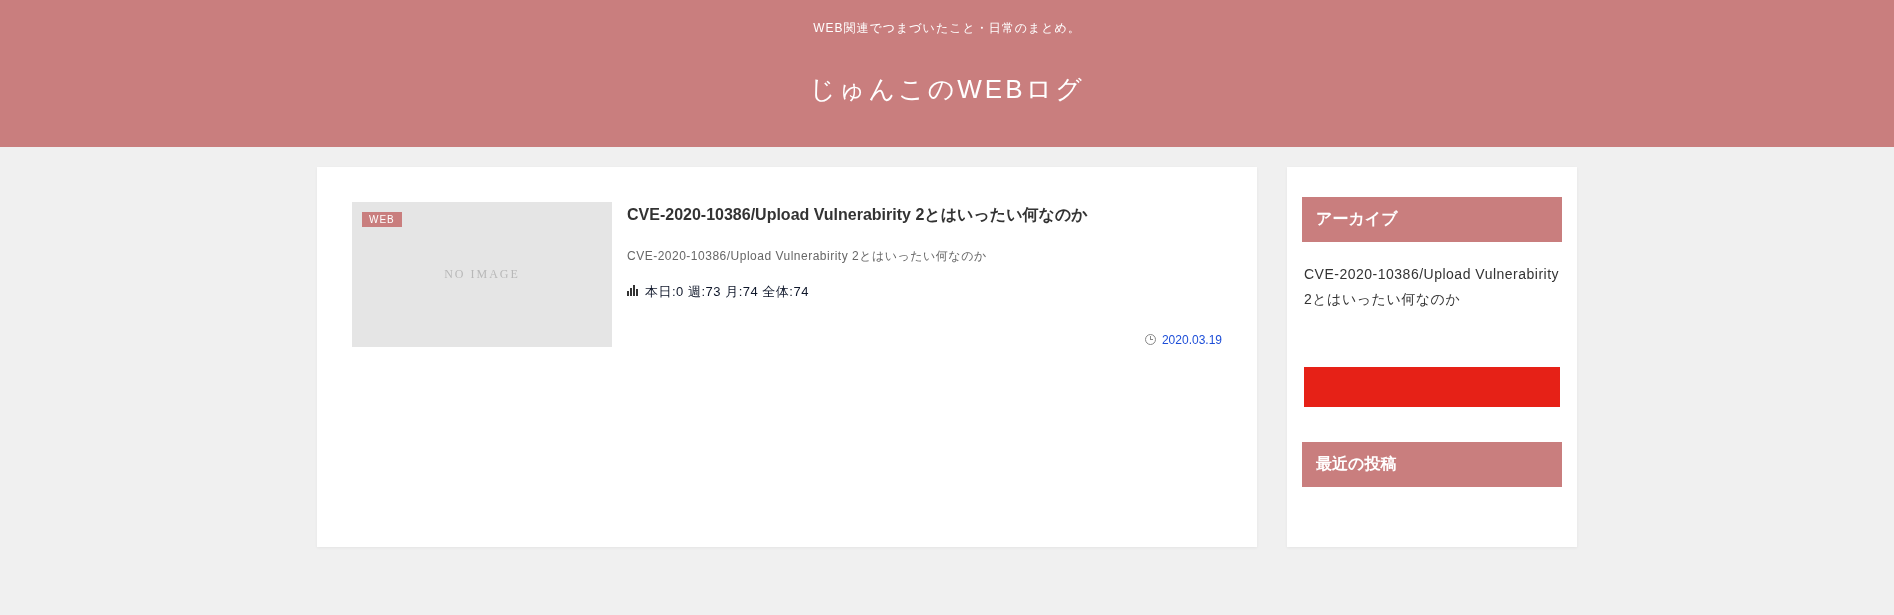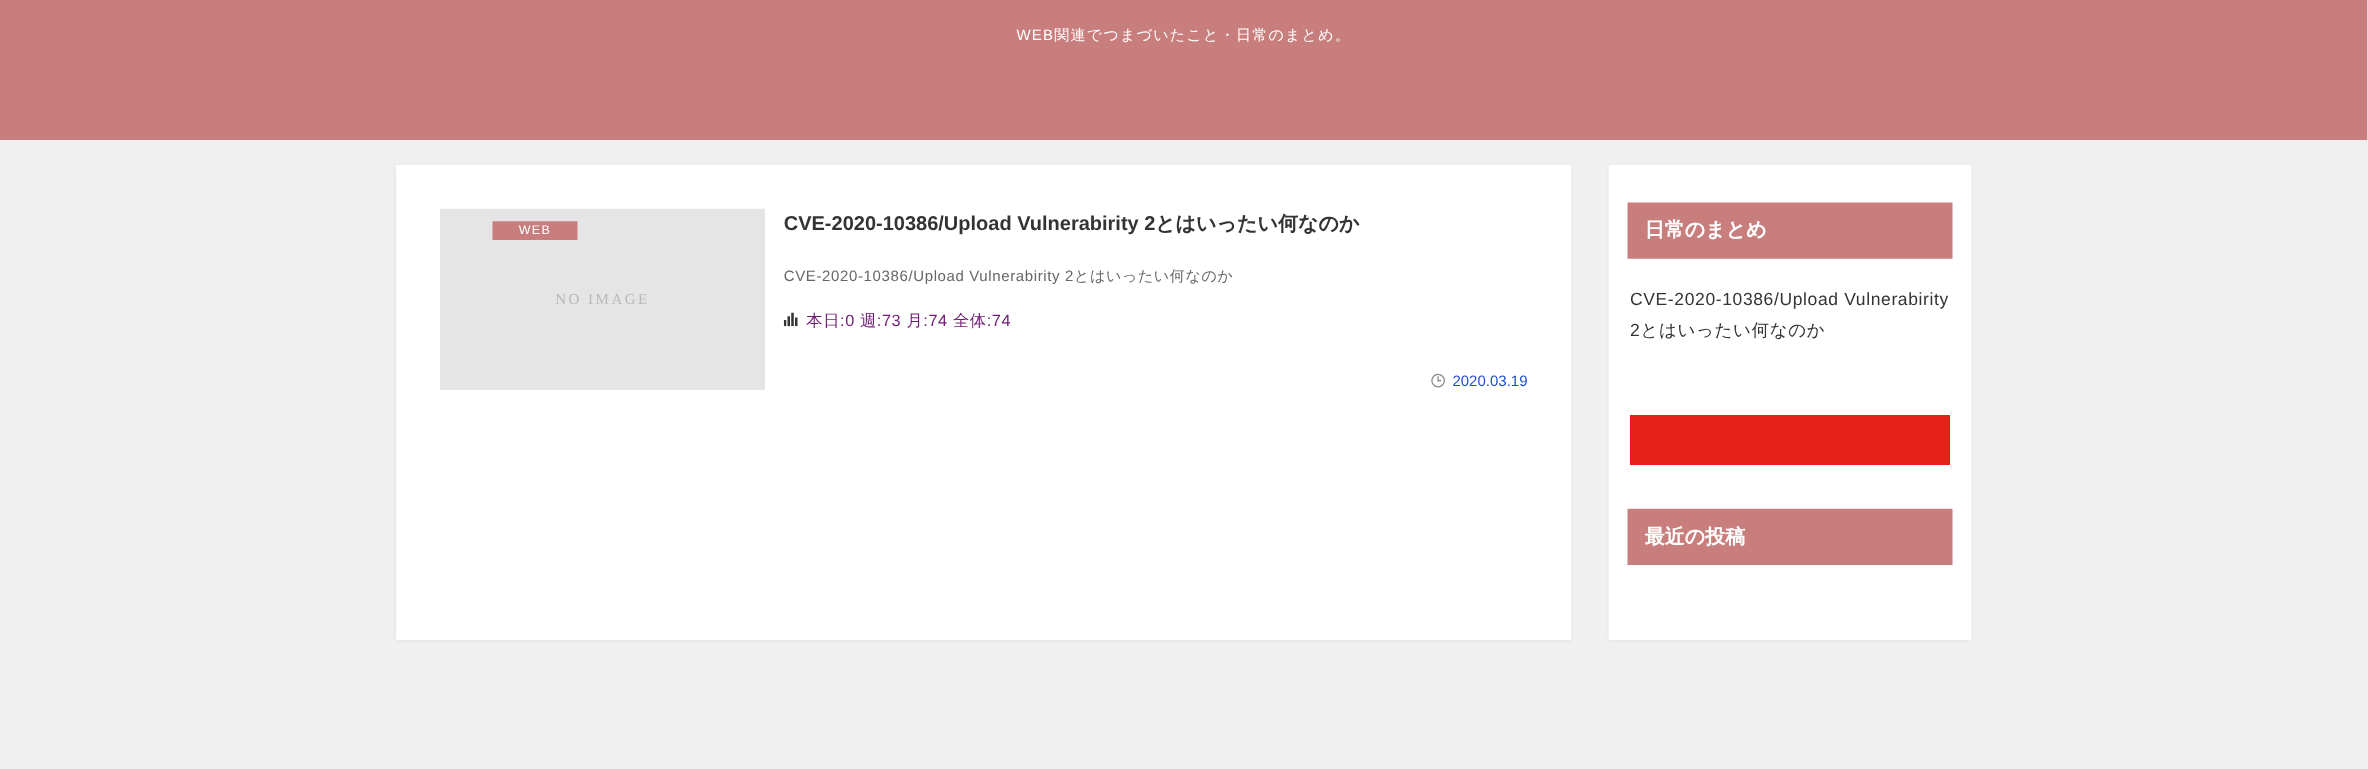--- a/index.html
+++ b/index.html
@@ -61,44 +61,43 @@
       color: #b8b8b8;
       letter-spacing: 2px;
     }
     .category-tag {
       position: absolute;
       top: 10px;
       left: 10px;
       background: #c97e7e;
       color: #fff;
       font-size: 10px;
-      padding: 2px 21px;
+      padding: 2px 7px;
       letter-spacing: 1px;
-      margin-left: 32px;
     }
     .article-body {
       flex: 1;
       display: flex;
       flex-direction: column;
     }
     .article-title {
       font-size: 16px;
       font-weight: bold;
       line-height: 1.6;
       margin-bottom: 20px;
     }
     .article-excerpt {
       font-size: 12px;
       color: #666;
       margin-bottom: 18px;
       letter-spacing: 0.5px;
     }
     .article-stats {
       font-size: 13px;
-      color: #701a75;
+      color: #0f172a;
       display: flex;
       align-items: center;
       gap: 5px;
       letter-spacing: 0.5px;
     }
     .stats-icon {
       display: inline-block;
     }
     .article-meta {
       margin-top: auto;
@@ -164,20 +163,21 @@
       background: #e62117;
       height: 40px;
       width: 100%;
     }
   </style>
 </head>
 <body>
 
 <header class="header">
   <div class="header-subtitle">WEB関連でつまづいたこと・日常のまとめ。</div>
+  <h1 class="header-title">じゅんこのWEBログ</h1>
 </header>
 
 <div class="container">
   <main class="main">
     <article class="article">
       <div class="thumb">
         <span class="category-tag">WEB</span>
         <span class="thumb-label">NO IMAGE</span>
       </div>
       <div class="article-body">
@@ -197,21 +197,21 @@
         <div class="article-meta">
           <span class="clock-icon"></span>
           <span>2020.03.19</span>
         </div>
       </div>
     </article>
   </main>
 
   <aside class="sidebar">
     <section class="widget">
-      <h3 class="widget-title">日常のまとめ</h3>
+      <h3 class="widget-title">アーカイブ</h3>
       <div class="widget-content">
         <a class="post-link">CVE-2020-10386/Upload Vulnerabirity 2とはいったい何なのか</a>
       </div>
     </section>
 
     <section class="widget">
       <div class="widget-content">
         <div class="banner"></div>
       </div>
     </section>

